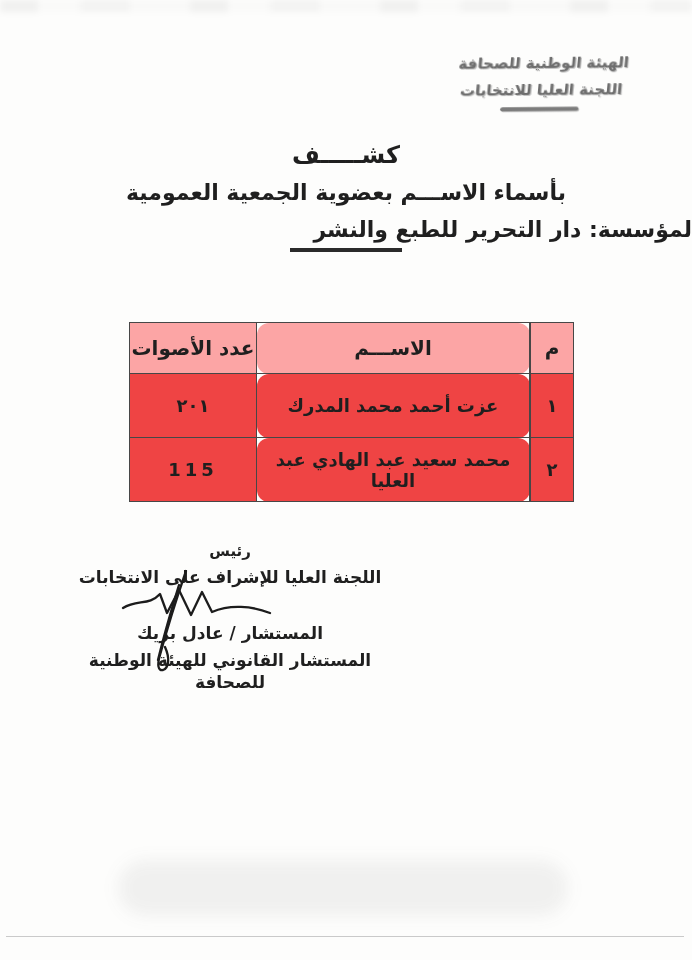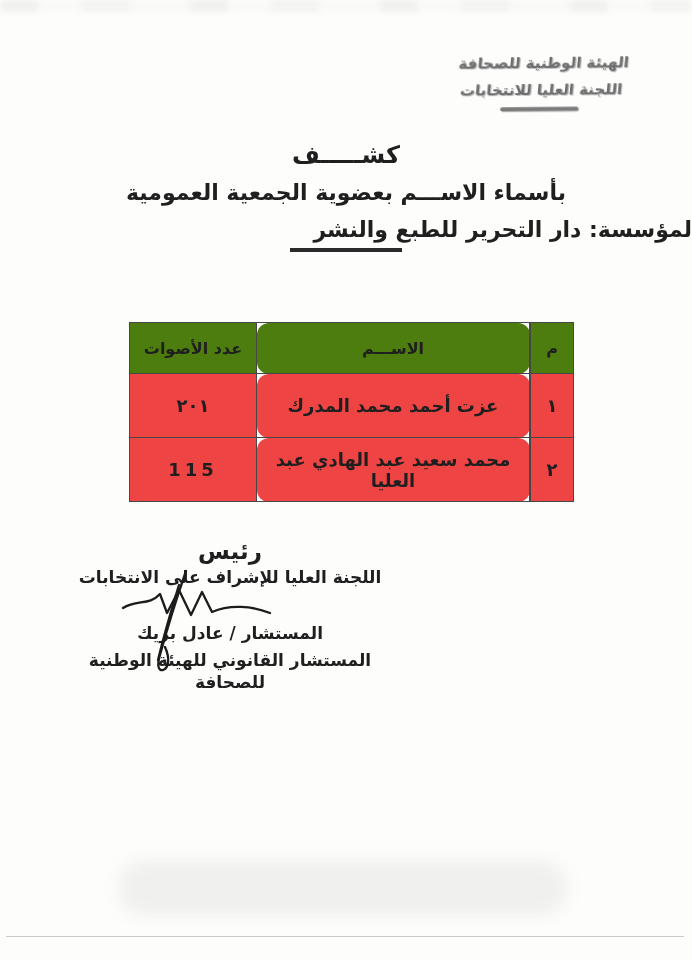--- a/index.html
+++ b/index.html
@@ -78,42 +78,42 @@
     width: 441px;
   }
   .results-table th, .results-table td {
     border: 1.5px solid #474747;
     text-align: center;
     vertical-align: middle;
     font-weight: bold;
     padding: 0;
   }
   .results-table thead th {
-    background: #4d7c0f;
+    background: #fca5a5;
     height: 50px;
-    font-size: 16px;
+    font-size: 20px;
     margin-left: 36px;
   }
   .results-table tbody td {
     height: 63px;
     font-size: 18px;
     background: #ef4444;
   }
   .col-index { width: 42px; border-left-width: 2.5px !important; }
   .col-name  { width: 272px; border-radius: 12px; }
   .col-votes { width: 126px; }
   .votes-cell { letter-spacing: 4px; }
 
   
   .signature-block {
     position: absolute; top: 540px; left: 55px; width: 350px;
     text-align: center; font-weight: bold; font-size: 17px;
     line-height: 22px;
   }
-  .sig-chairman  { font-size: 23px; }
+  .sig-chairman  { font-size: 15px; }
   .sig-committee { margin-top: 4px; }
   .sig-signer    { margin-top: 34px; }
   .sig-role      { margin-top: 5px; }
   .sig-scribble  {
     position: absolute; top: 563px; left: 105px; width: 190px; height: 120px;
     pointer-events: none;
   }
 </style>
 </head>
 <body>

